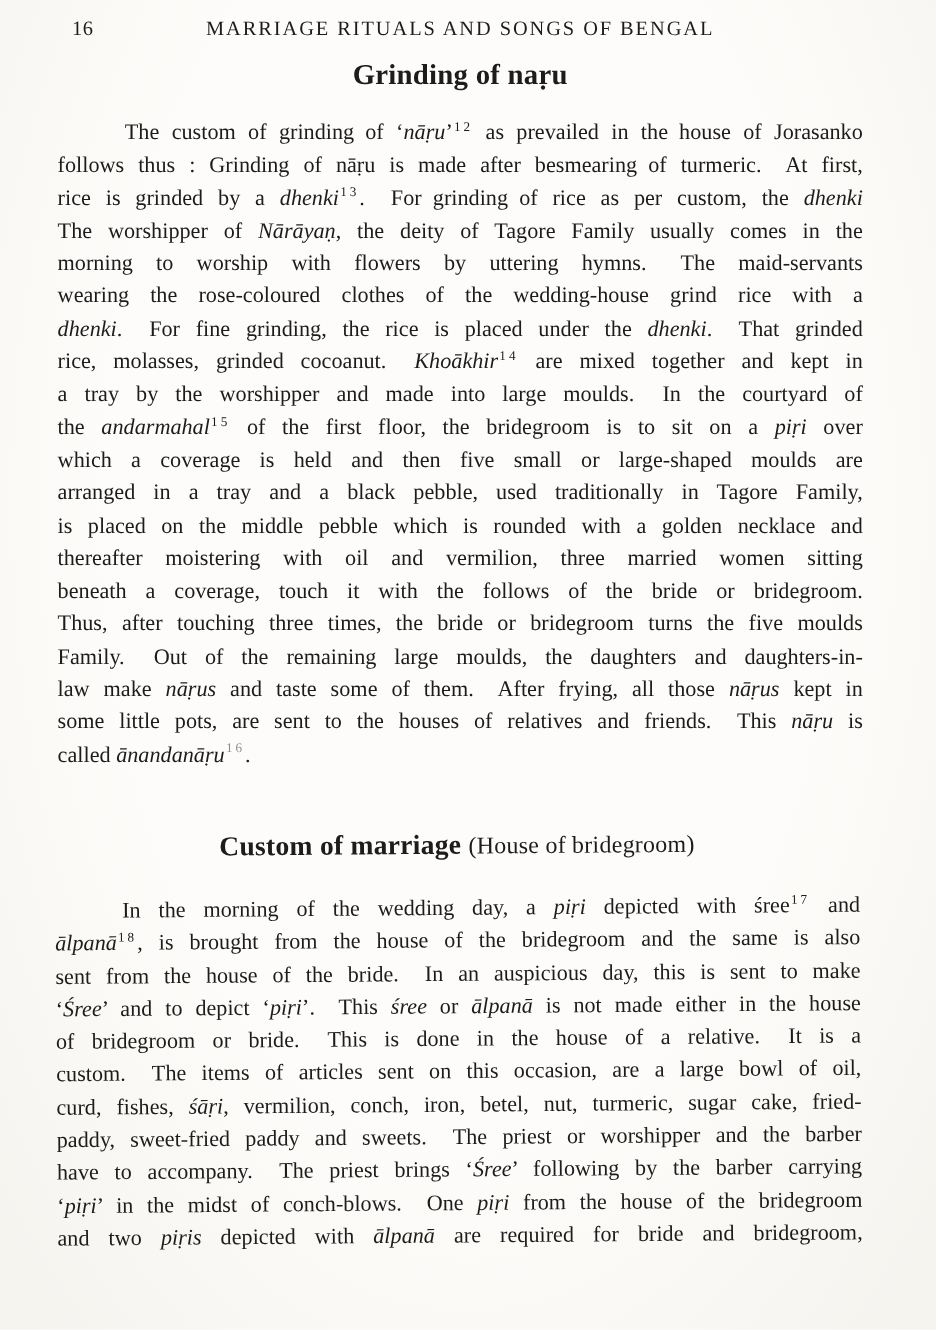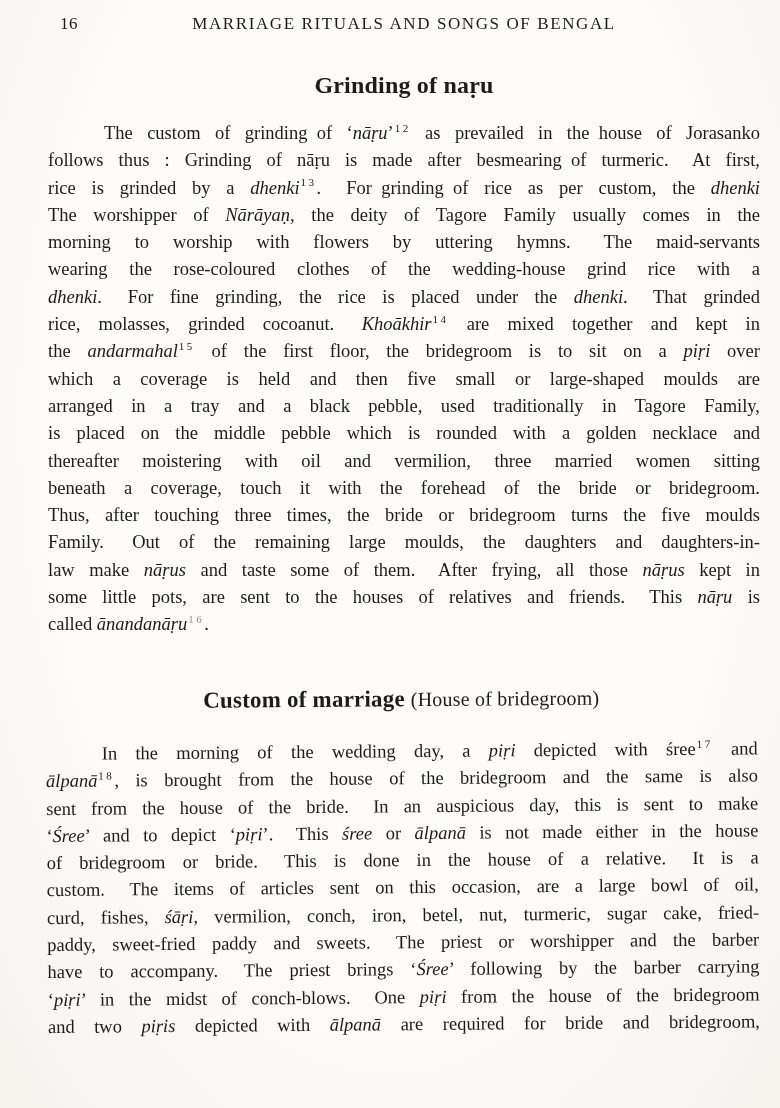--- a/index.html
+++ b/index.html
@@ -13,21 +13,21 @@
     width: 780px; height: 1108px;
     overflow: hidden;
     background: var(--paper);
     font-family: "Liberation Serif", "DejaVu Serif", serif;
     color: var(--ink);
   }
   .page {
     position: relative;
     box-sizing: border-box;
     width: 780px; height: 1108px;
-    padding: 14px 20px 0 48px;
+    padding: 14px 61px 0 48px;
     background: radial-gradient(ellipse at 50% 38%, #fdfcfa 55%, #f5f3ee 100%);
   }
   
   .running-head {
     position: relative;
     height: 24px;
     text-align: center;
     font-size: 17px;
     letter-spacing: 1.6px;
     white-space: nowrap;
@@ -40,21 +40,21 @@
   }
   
   .sec-heading {
     margin: 0;
     text-align: center;
     font-weight: bold;
     font-size: 24px;
     line-height: 26px;
     letter-spacing: 0.2px;
   }
-  #sec0 .sec-heading { margin-top: 34px; }
+  #sec0 .sec-heading { margin-top: 12px; }
   #sec1 .sec-heading { margin-top: 48px; font-size: 23px; line-height: 30px; }
   .heading-sub {
     font-weight: normal;
     font-size: 20px;
   }
   
   .para {
     font-size: 18.5px;
     line-height: 27.3px;
   }
@@ -96,26 +96,27 @@
     <h2 class="sec-heading"><span class="heading-main">Grinding of naṛu</span></h2>
     <div class="para">
         <div class="line ind">The custom of grinding of ‘<span class="it">nāṛu</span>’<span class="sup">12</span> as prevailed in the house of Jorasanko</div>
         <div class="line">follows thus : Grinding of nāṛu is made after besmearing of turmeric.  At first,</div>
         <div class="line">rice is grinded by a <span class="it">dhenki</span><span class="sup">13</span>.  For grinding of rice as per custom, the <span class="it">dhenki</span></div>
         <div class="line">The worshipper of <span class="it">Nārāyaṇ</span>, the deity of Tagore Family usually comes in the</div>
         <div class="line">morning to worship with flowers by uttering hymns.  The maid-servants</div>
         <div class="line">wearing the rose-coloured clothes of the wedding-house grind rice with a</div>
         <div class="line"><span class="it">dhenki</span>.  For fine grinding, the rice is placed under the <span class="it">dhenki</span>.  That grinded</div>
         <div class="line">rice, molasses, grinded cocoanut.  <span class="it">Khoākhir</span><span class="sup">14</span> are mixed together and kept in</div>
+        <div class="line">a tray by the worshipper and made into large moulds.  In the courtyard of</div>
         <div class="line">the <span class="it">andarmahal</span><span class="sup">15</span> of the first floor, the bridegroom is to sit on a <span class="it">piṛi</span> over</div>
         <div class="line">which a coverage is held and then five small or large-shaped moulds are</div>
         <div class="line">arranged in a tray and a black pebble, used traditionally in Tagore Family,</div>
         <div class="line">is placed on the middle pebble which is rounded with a golden necklace and</div>
         <div class="line">thereafter moistering with oil and vermilion, three married women sitting</div>
-        <div class="line">beneath a coverage, touch it with the forehead of the bride or bridegroom.</div>
+        <div class="line">beneath a coverage, touch it with the follows of the bride or bridegroom.</div>
         <div class="line">Thus, after touching three times, the bride or bridegroom turns the five moulds</div>
         <div class="line">Family.  Out of the remaining large moulds, the daughters and daughters-in-</div>
         <div class="line">law make <span class="it">nāṛus</span> and taste some of them.  After frying, all those <span class="it">nāṛus</span> kept in</div>
         <div class="line">some little pots, are sent to the houses of relatives and friends.  This <span class="it">nāṛu</span> is</div>
         <div class="line endline">called <span class="it">ānandanāṛu</span><span class="sup faint">16</span>.</div>
       </div>
   </section>
 
   <section id="sec1">
     <h2 class="sec-heading"><span class="heading-main">Custom of marriage</span>

